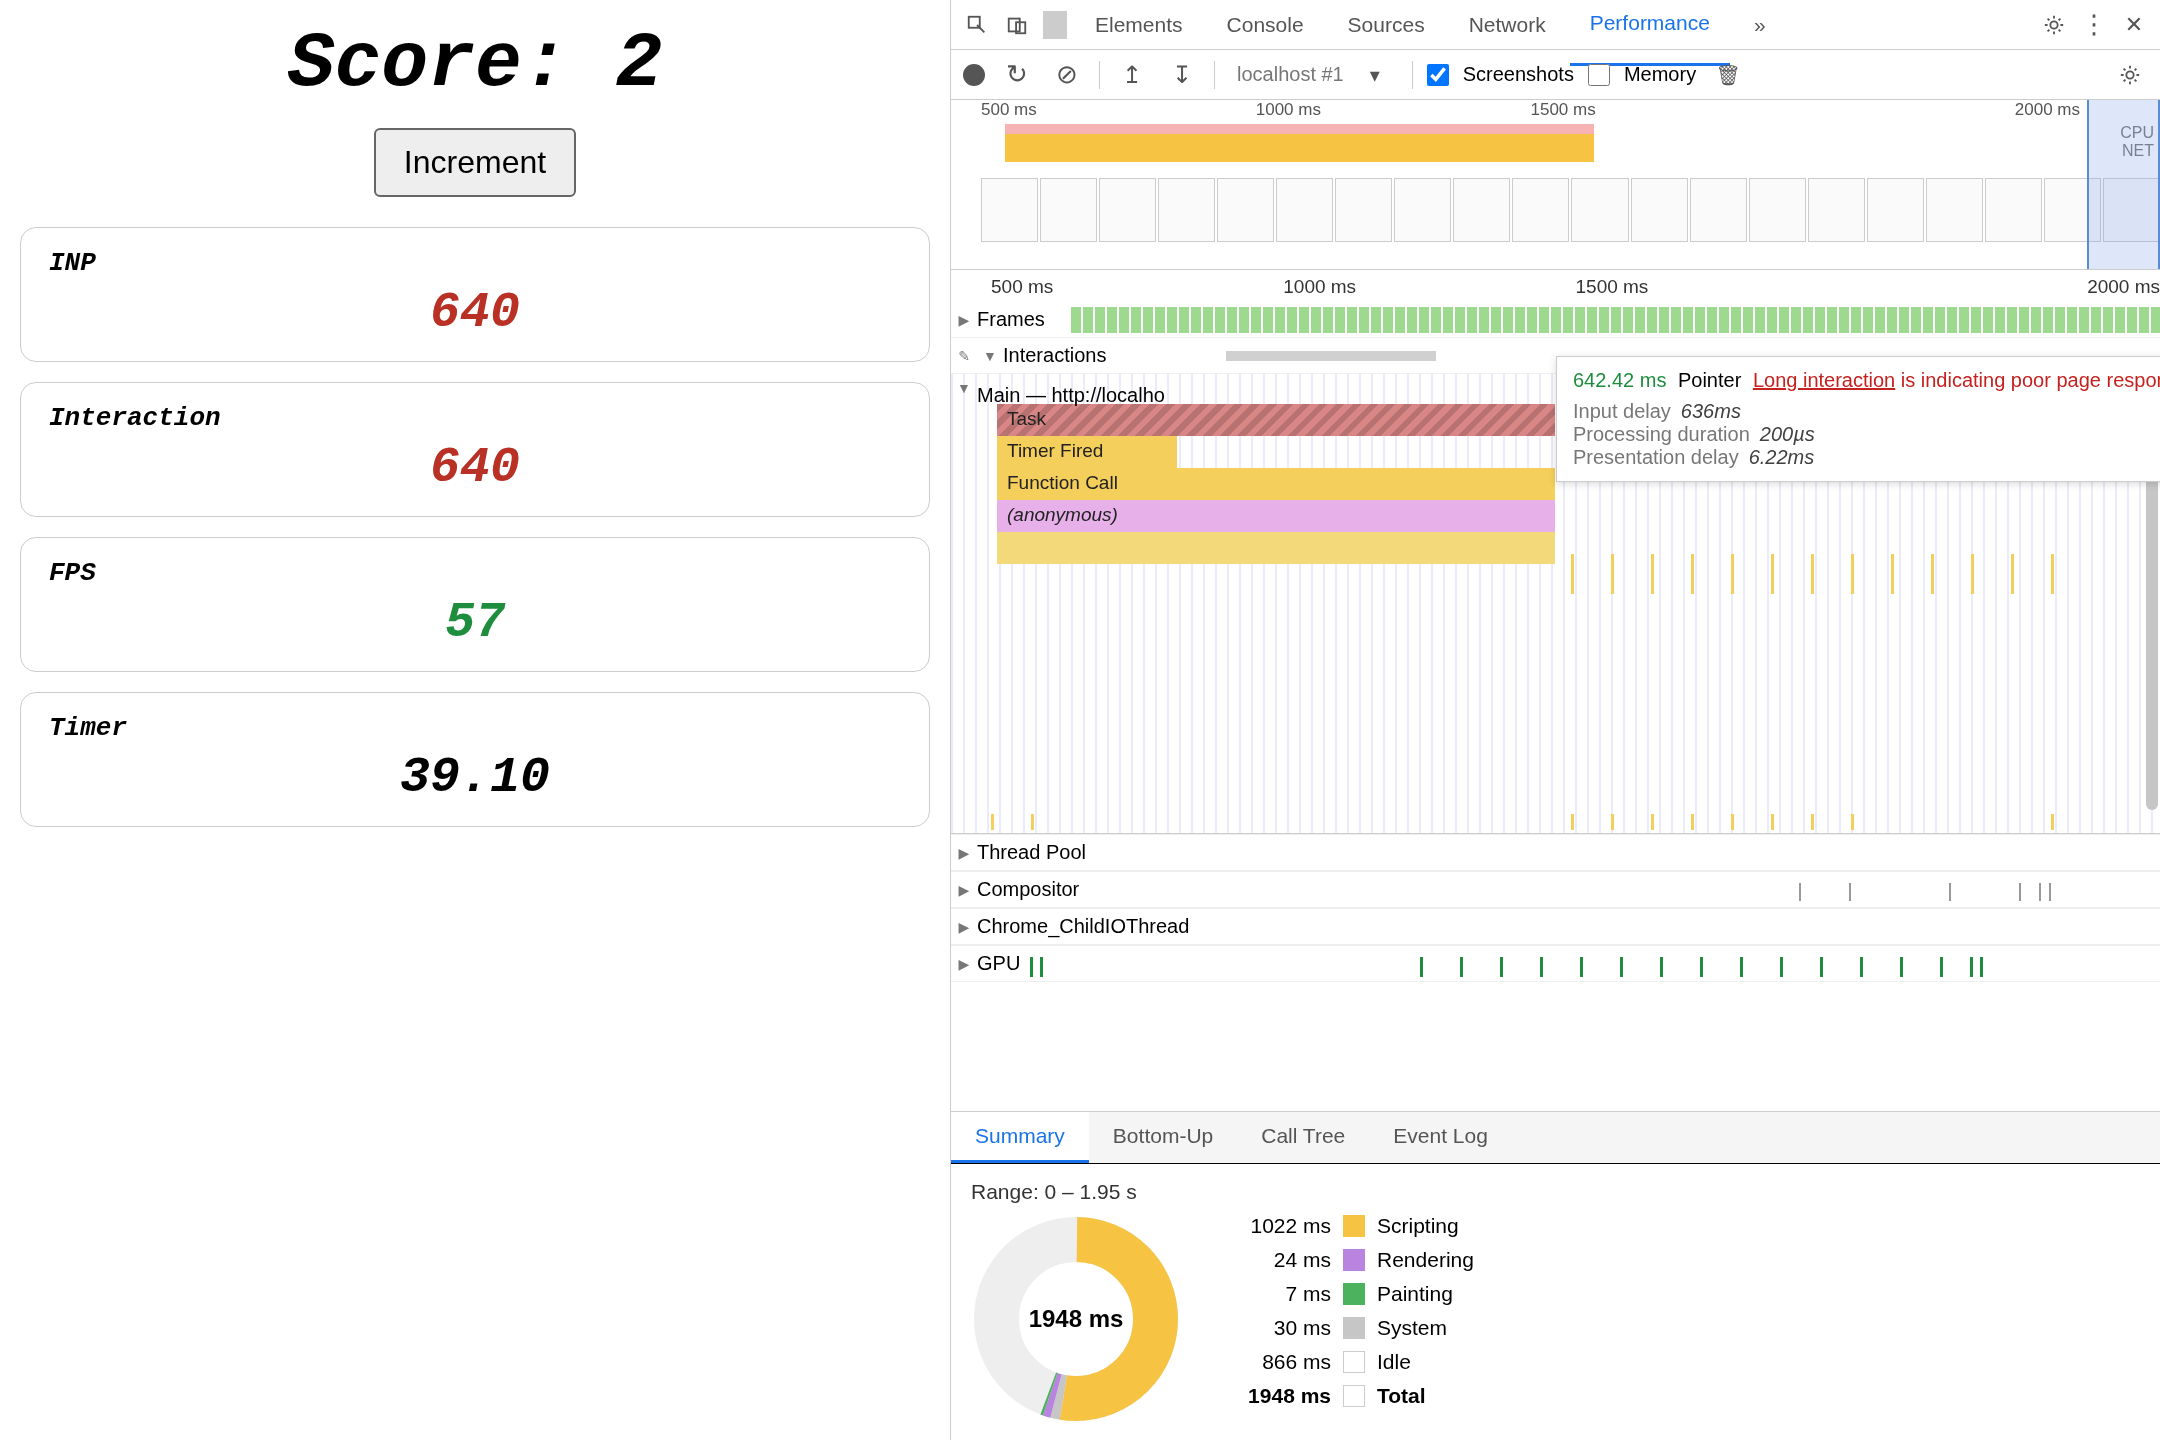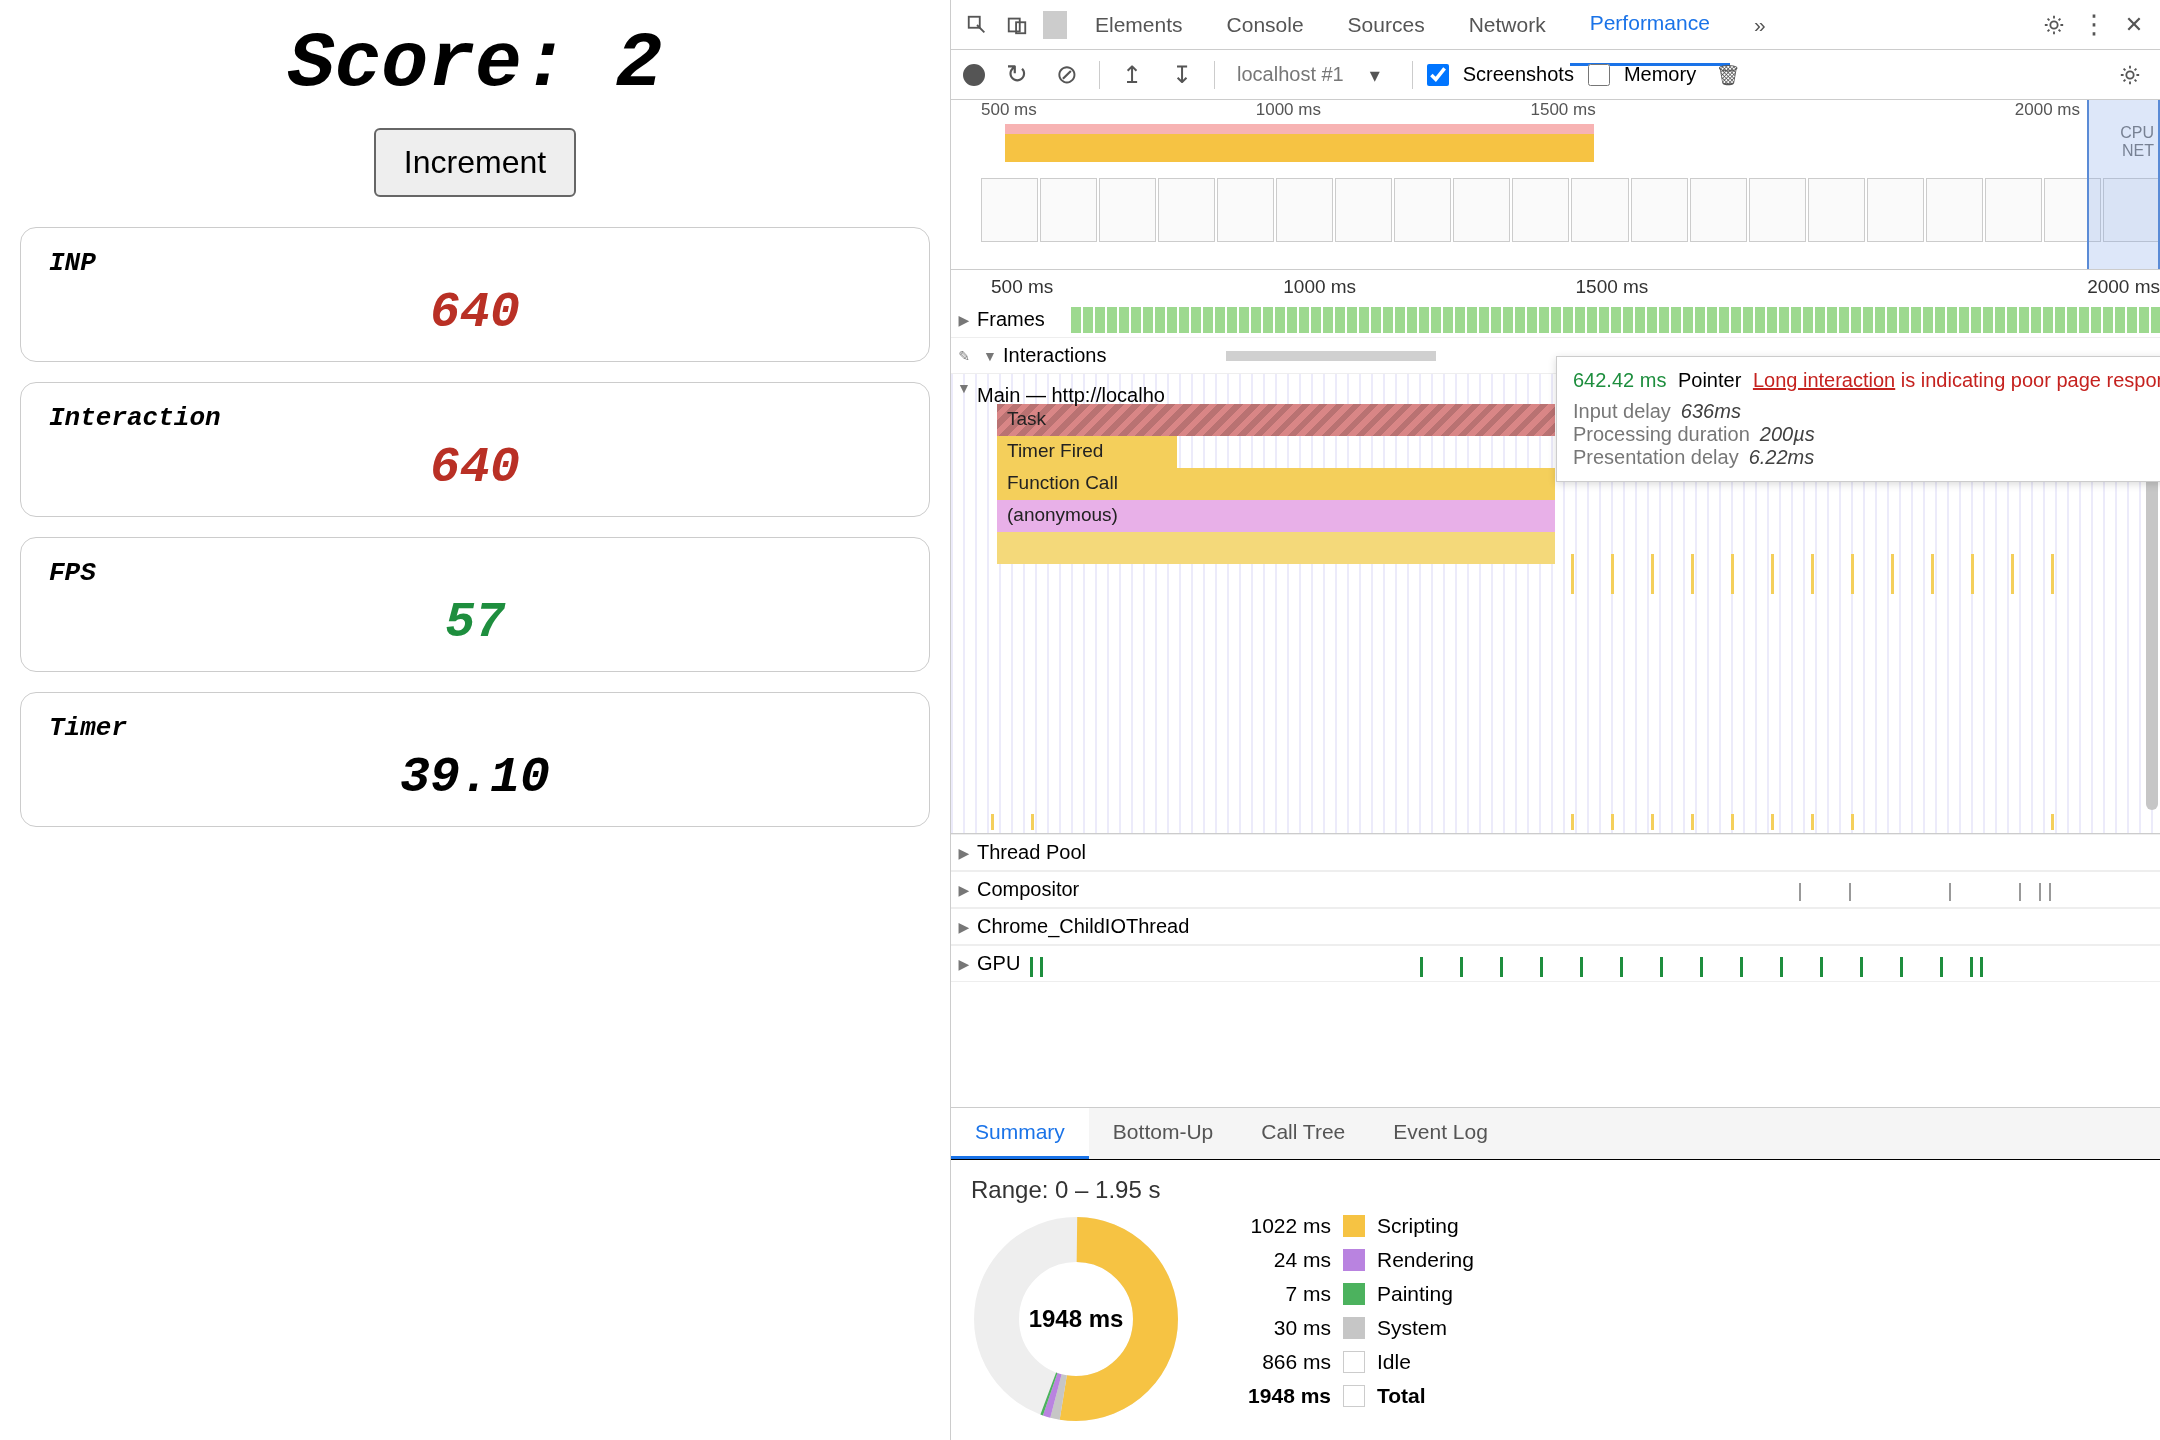--- a/index.html
+++ b/index.html
@@ -56,21 +56,21 @@
 .track-content { flex: 1; height: 26px; position: relative; }
 .frames-strip { height: 26px; background: repeating-linear-gradient(90deg, #9dd98f 0 10px, #fff 10px 12px); margin-left: 26px; flex: 1; }
 .inter-strip { height: 10px; background: #d0d0d0; position: absolute; top: 8px; }
 .main-area { position: relative; height: 460px; border-bottom: 1px solid #ccc; display: flex; }
 .main-bg { position: absolute; inset: 0; background: repeating-linear-gradient(90deg, #ecebfa 0 2px, #fff 2px 12px); }
 .flame-col { position: absolute; left: 46px; top: 30px; width: 558px; }
 .flame-row { height: 32px; padding: 4px 10px; font-size: 19px; color: #222; white-space: nowrap; overflow: hidden; }
 .flame-task { background: #d98686; background-image: repeating-linear-gradient(135deg, rgba(0,0,0,0.15) 0 6px, transparent 6px 12px); }
 .flame-timer { background: #f4cf5b; }
 .flame-func { background: #f4cf5b; }
-.flame-anon { background: #e8b0e8; }
+.flame-anon { background: #e8b0e8; font-style: italic; }
 .flame-y1 { background: #f4d97a; }
 
 .tooltip { position: absolute; left: 605px; top: -20px; background: #fff; border: 1px solid #ccc; padding: 12px 16px; font-size: 20px; box-shadow: 0 2px 8px rgba(0,0,0,.15); z-index: 10; white-space: nowrap; }
 .tooltip .t-header { margin-bottom: 8px; }
 .tooltip .t-ms { color: #1e8e3e; font-weight: 500; }
 .tooltip .t-link { color: #c5221f; text-decoration: underline; }
 .tooltip .t-warn { color: #c5221f; }
 .tooltip .t-row { display: flex; gap: 10px; color: #777; }
 .tooltip .t-row b { color: #404040; font-weight: 500; font-style: italic; }
 
@@ -79,21 +79,21 @@
 .blip2 { position: absolute; width: 3px; background: #f4cf5b; }
 
 .thread-list .track-row { border-top: 1px solid #eee; }
 .gpu-strip { height: 26px; position: relative; flex: 1; }
 .gpu-strip .gbar { position: absolute; width: 3px; bottom: 0; height: 20px; background: #1e8e3e; }
 
 .summary-tabs { display: flex; border-top: 1px solid #ccc; border-bottom: 1px solid #000000; background: #f5f5f5; }
 .summary-tab { padding: 12px 24px; font-size: 21px; color: #555; cursor: pointer; }
 .summary-tab.active { color: #1a73e8; border-bottom: 3px solid #1a73e8; background: #fff; }
 .summary-body { padding: 16px 20px; display: flex; flex-direction: column; gap: 10px; }
-.range-text { font-size: 24px; color: #333; }
+.range-text { font-size: 21px; color: #333; }
 .summary-row { display: flex; gap: 40px; align-items: flex-start; }
 .donut-wrap { position: relative; width: 210px; height: 210px; }
 .donut-center { position: absolute; inset: 0; display: flex; align-items: center; justify-content: center; font-weight: bold; font-size: 24px; }
 .legend { display: flex; flex-direction: column; gap: 10px; font-size: 21px; }
 .legend-row { display: flex; align-items: center; gap: 12px; }
 .legend-ms { width: 110px; text-align: right; }
 .legend-swatch { width: 22px; height: 22px; }
 .sw-scripting { background: #f6c343; }
 .sw-rendering { background: #b983e0; }
 .sw-painting { background: #4cb25e; }

